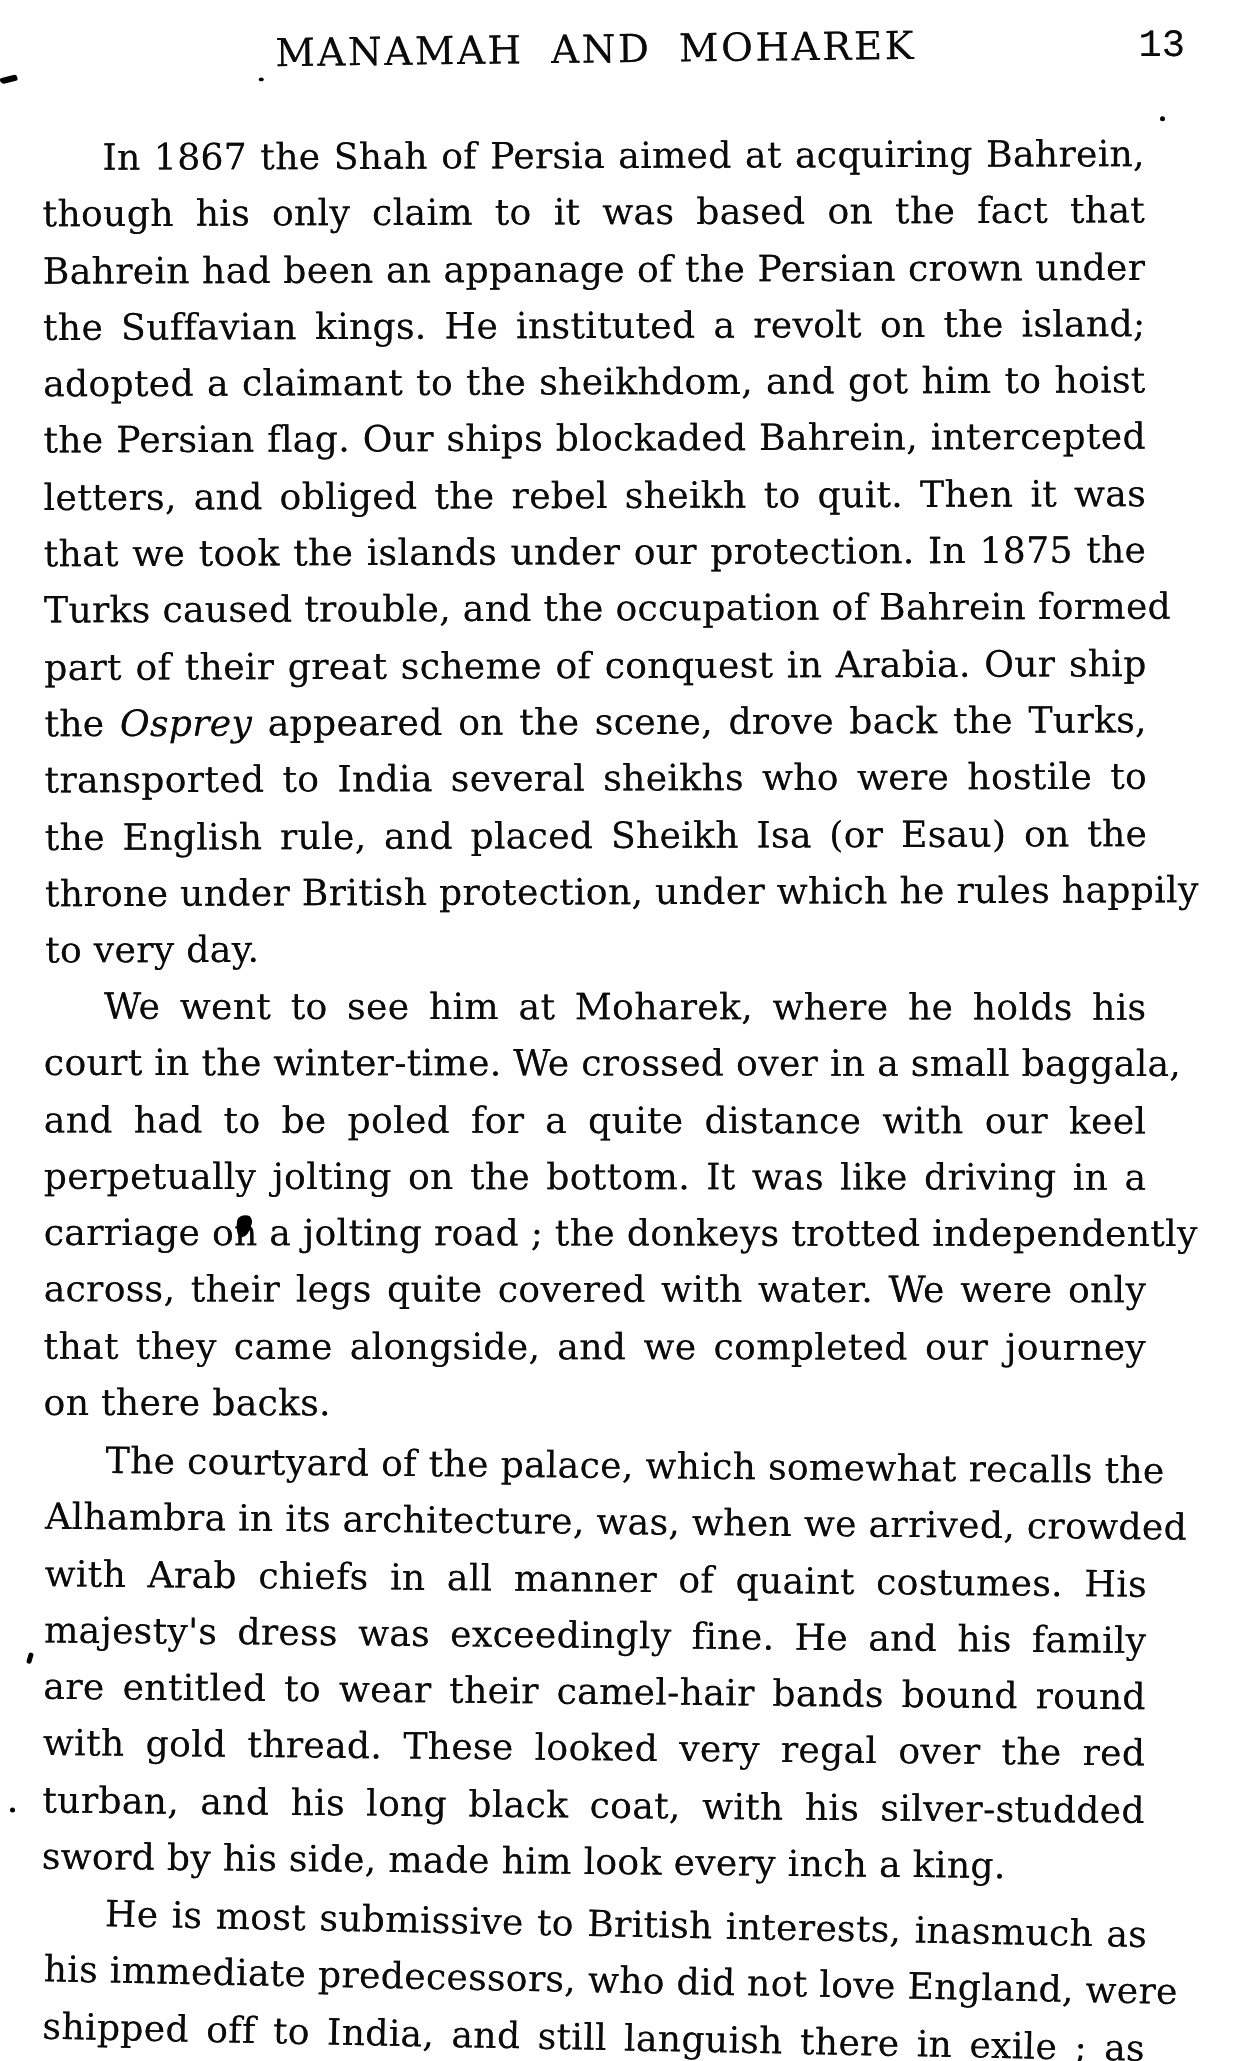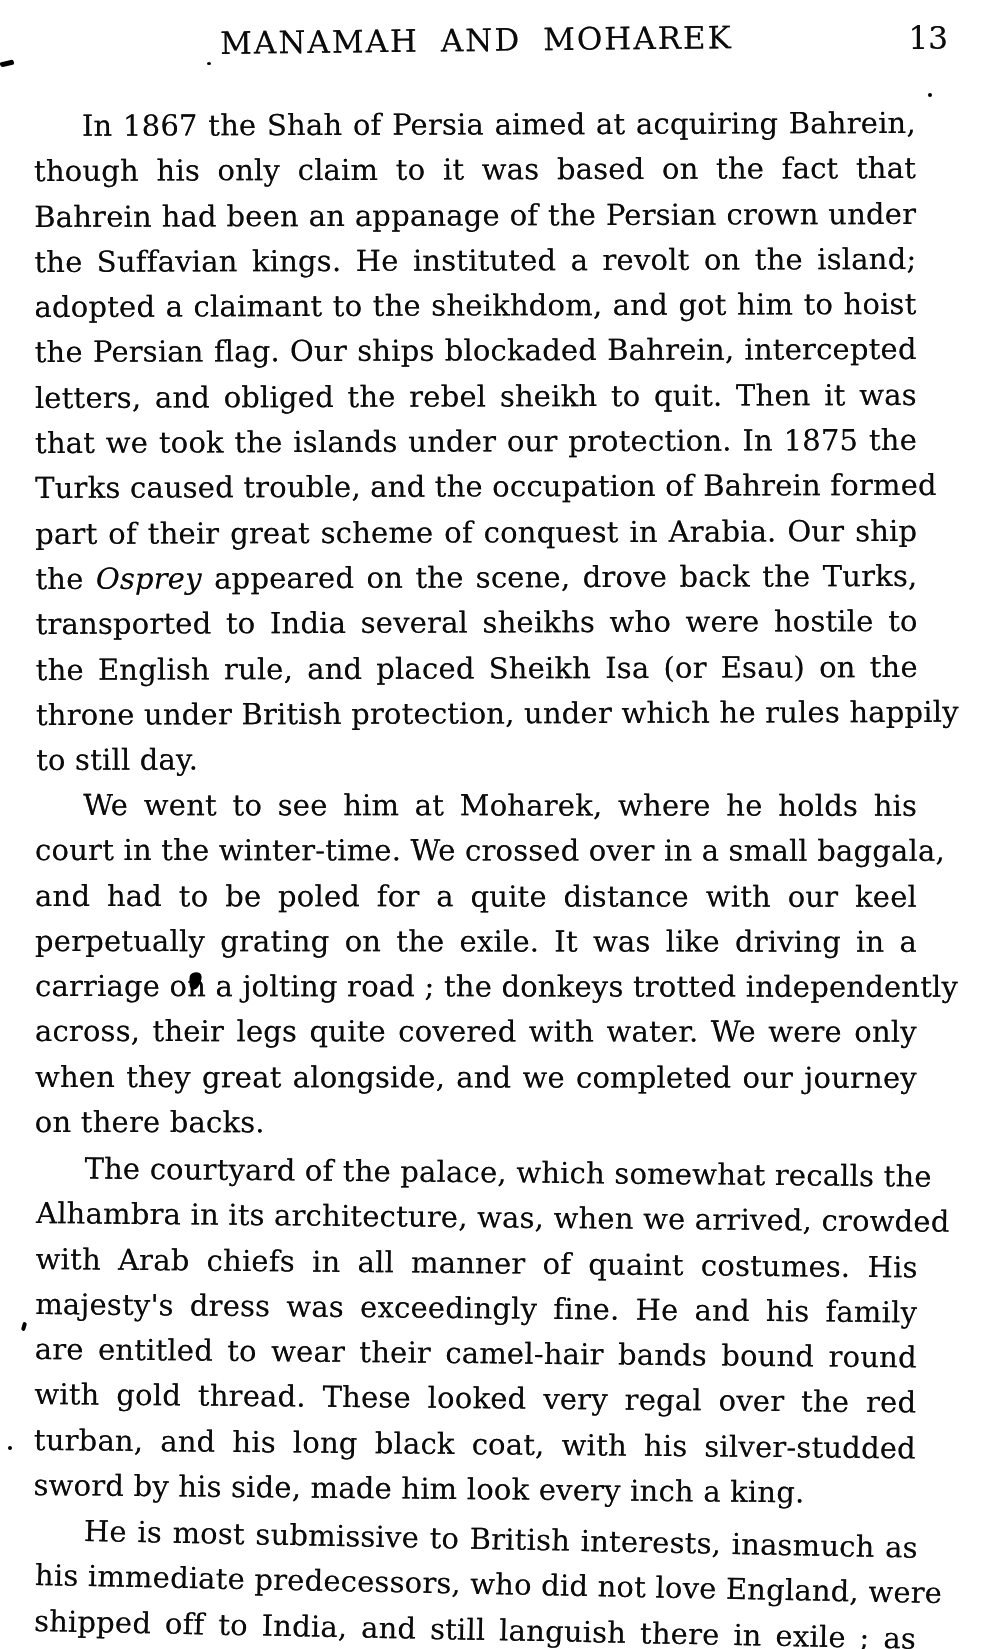--- a/index.html
+++ b/index.html
@@ -27,20 +27,21 @@
     transform: rotate(-0.65deg);
     text-shadow: 0 0 0.5px rgba(0,0,0,0.6);
     white-space: nowrap;
   }
   .page-number {
     position: absolute;
     top: -2px;
     right: -30px;
     font-size: 31px;
     text-shadow: 0 0 0.5px rgba(0,0,0,0.6);
+    font-family: Liberation Mono, monospace;
   }
   .text-block {
     position: absolute;
     top: 104px;
     left: 35px;
     right: 83px;
   }
   .paragraph { transform-origin: 0 50%; }
   .paragraph.p1 { transform: rotate(-0.2deg); }
   .paragraph.p2 { transform: rotate(0.05deg); }
@@ -94,30 +95,30 @@
         <div class="line"><span>adopted a claimant to the sheikhdom, and got him to hoist</span></div>
         <div class="line"><span>the Persian flag.  Our ships blockaded Bahrein, intercepted</span></div>
         <div class="line"><span>letters, and obliged the rebel sheikh to quit.  Then it was</span></div>
         <div class="line"><span>that we took the islands under our protection.  In 1875 the</span></div>
         <div class="line"><span>Turks caused trouble, and the occupation of Bahrein formed</span></div>
         <div class="line"><span>part of their great scheme of conquest in Arabia.  Our ship</span></div>
         <div class="line"><span>the </span><i>Osprey</i><span> appeared on the scene, drove back the Turks,</span></div>
         <div class="line"><span>transported to India several sheikhs who were hostile to</span></div>
         <div class="line"><span>the English rule, and placed Sheikh Isa (or Esau) on the</span></div>
         <div class="line"><span>throne under British protection, under which he rules happily</span></div>
-        <div class="line end"><span>to still day.</span></div>
+        <div class="line end"><span>to very day.</span></div>
       </div>
       <div class="paragraph p2">
         <div class="line first"><span>We went to see him at Moharek, where he holds his</span></div>
         <div class="line"><span>court in the winter-time.  We crossed over in a small baggala,</span></div>
         <div class="line"><span>and had to be poled for a quite distance with our keel</span></div>
-        <div class="line"><span>perpetually grating on the exile.  It was like driving in a</span></div>
+        <div class="line"><span>perpetually jolting on the bottom.  It was like driving in a</span></div>
         <div class="line"><span>carriage on a jolting road ; the donkeys trotted independently</span></div>
         <div class="line"><span>across, their legs quite covered with water.  We were only</span></div>
-        <div class="line"><span>when they great alongside, and we completed our journey</span></div>
+        <div class="line"><span>that they came alongside, and we completed our journey</span></div>
         <div class="line end"><span>on there backs.</span></div>
       </div>
       <div class="paragraph p3">
         <div class="line first"><span>The courtyard of the palace, which somewhat recalls the</span></div>
         <div class="line"><span>Alhambra in its architecture, was, when we arrived, crowded</span></div>
         <div class="line"><span>with Arab chiefs in all manner of quaint costumes.  His</span></div>
         <div class="line"><span>majesty's dress was exceedingly fine.  He and his family</span></div>
         <div class="line"><span>are entitled to wear their camel-hair bands bound round</span></div>
         <div class="line"><span>with gold thread.  These looked very regal over the red</span></div>
         <div class="line"><span>turban, and his long black coat, with his silver-studded</span></div>

